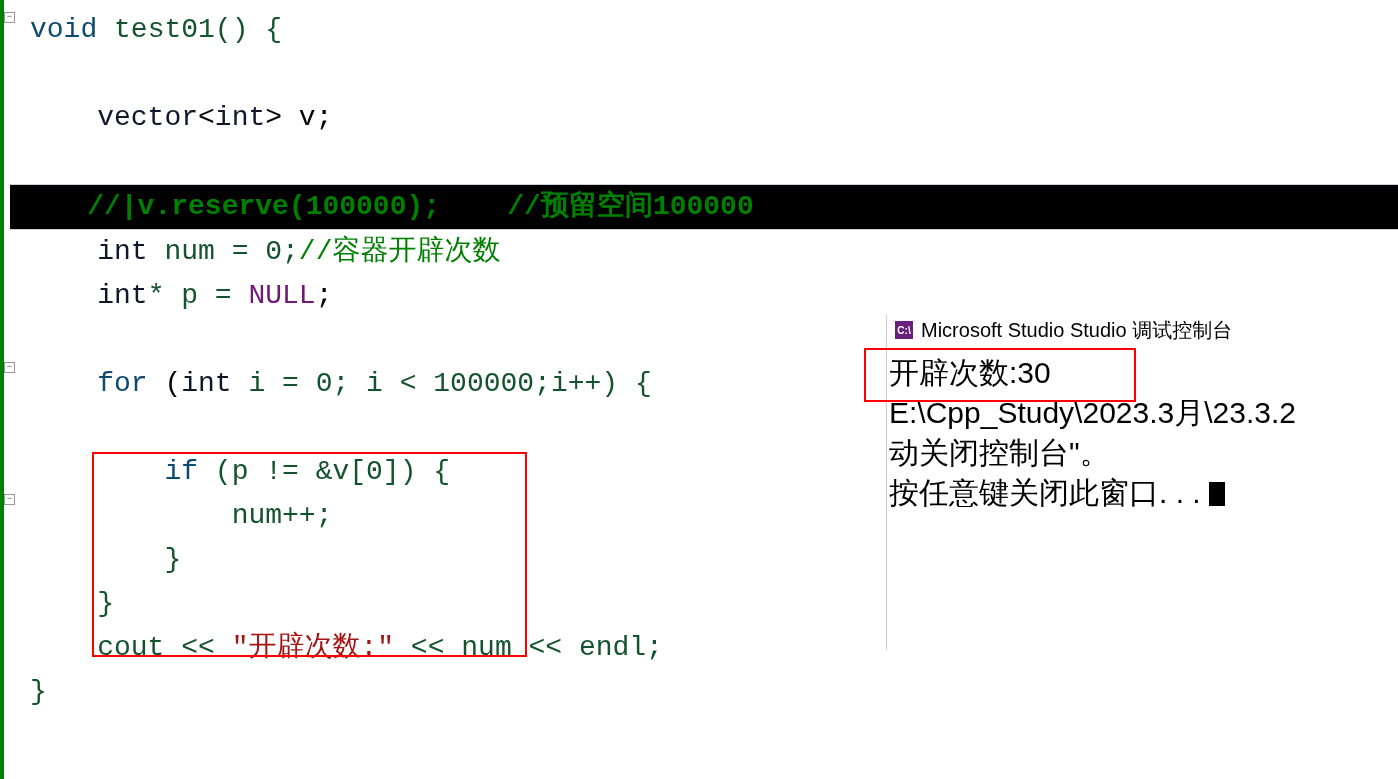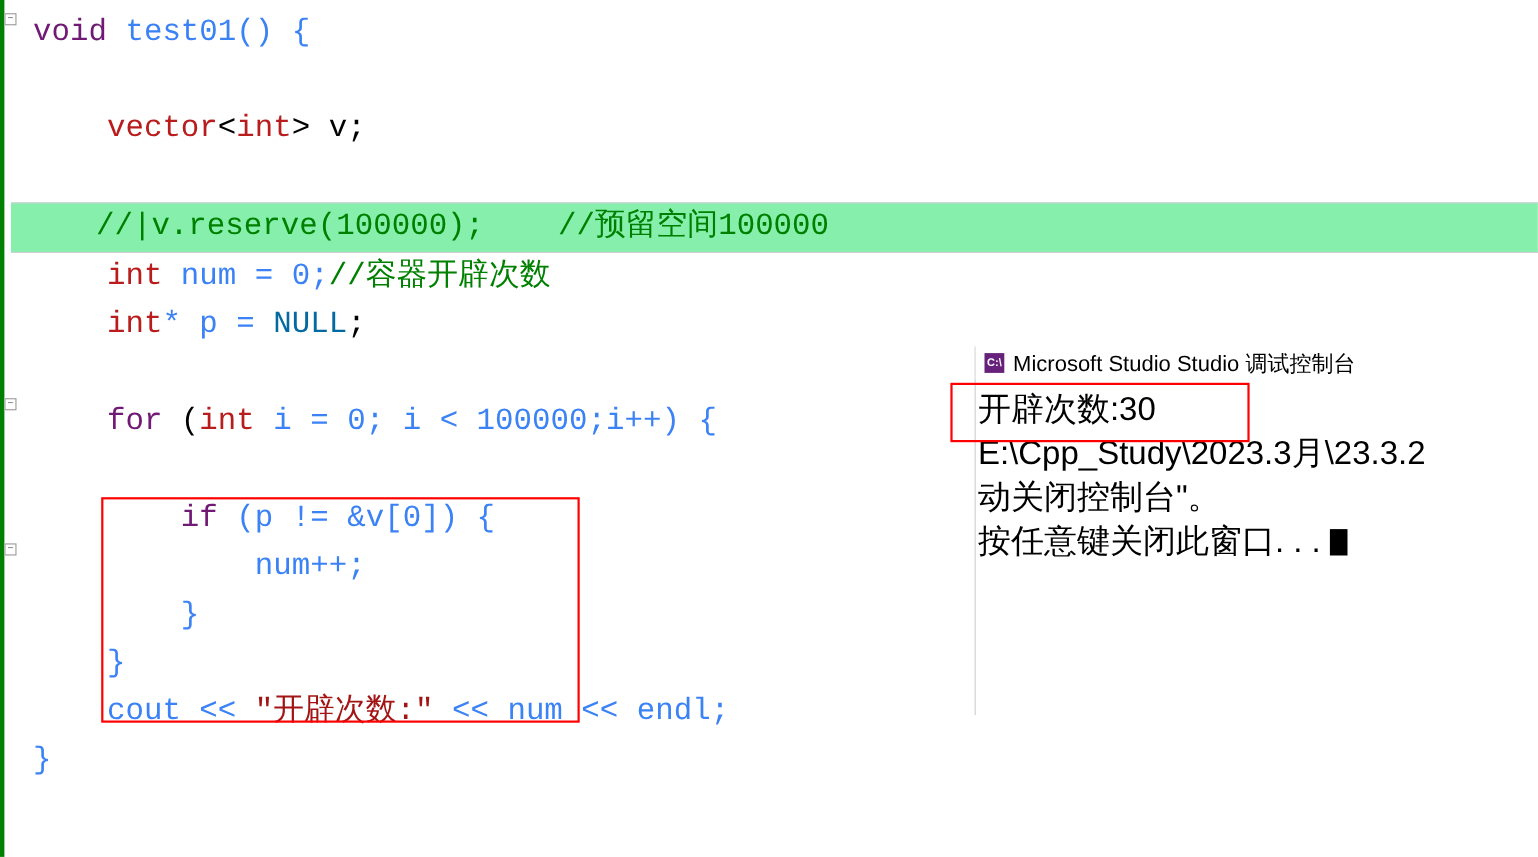--- a/index.html
+++ b/index.html
@@ -28,33 +28,34 @@
       font-size: 9px;
       line-height: 9px;
       text-align: center;
       color: #555;
       cursor: pointer;
     }
     .code-line {
       white-space: pre;
       padding-left: 10px;
     }
-    .kw { color: #701a75; }
-    .type { color: #b91c1c; }
+    .kw { color: #0c4a6e; }
+    .type { color: #0f172a; }
     .comment { color: #008000; }
-    .null { color: #0369a1; }
+    .null { color: #701a75; }
     .str { color: #a31515; }
     .punct { color: #000000; }
-    .ident { color: #3b82f6; }
+    .ident { color: #14532d; }
     .highlight-line {
-      background: #86efac;
+      background: #000000;
       border-top: 1px solid #d0d0d8;
       border-bottom: 1px solid #d0d0d8;
       margin-left: -10px;
       padding-left: 10px;
+      font-weight: bold;
     }
     .red-box-1 {
       position: absolute;
       left: 92px;
       top: 452px;
       width: 435px;
       height: 205px;
       border: 2px solid #ff0000;
       pointer-events: none;
     }

